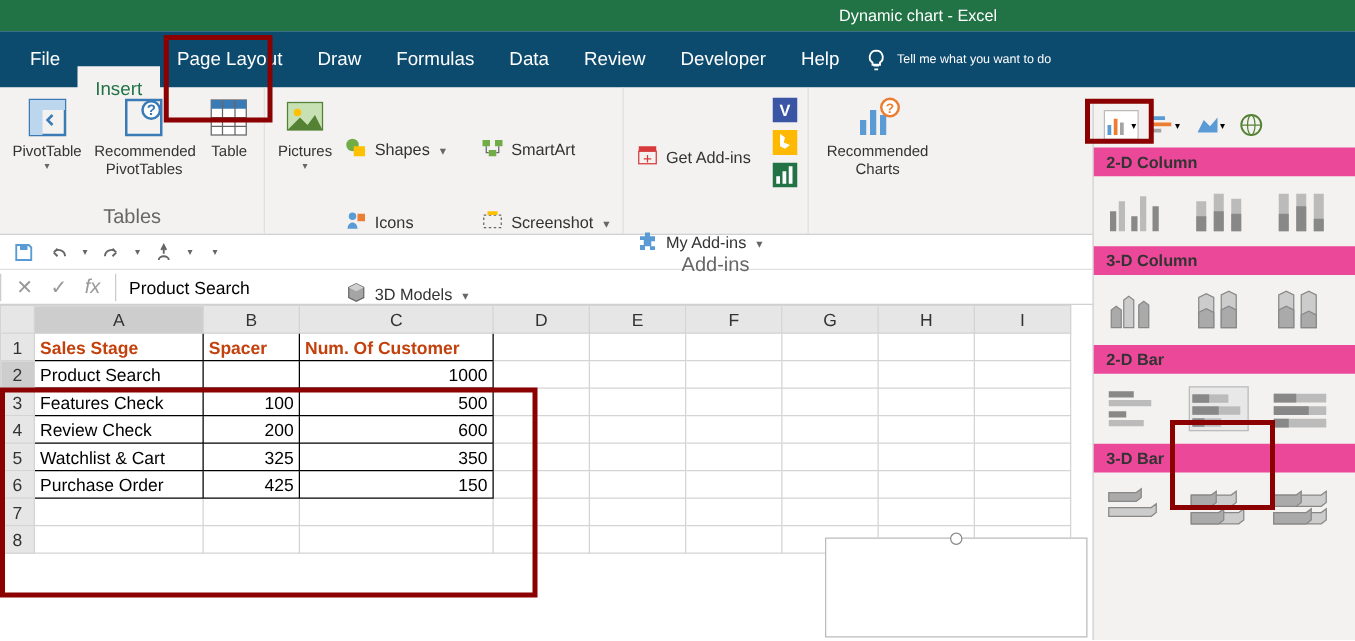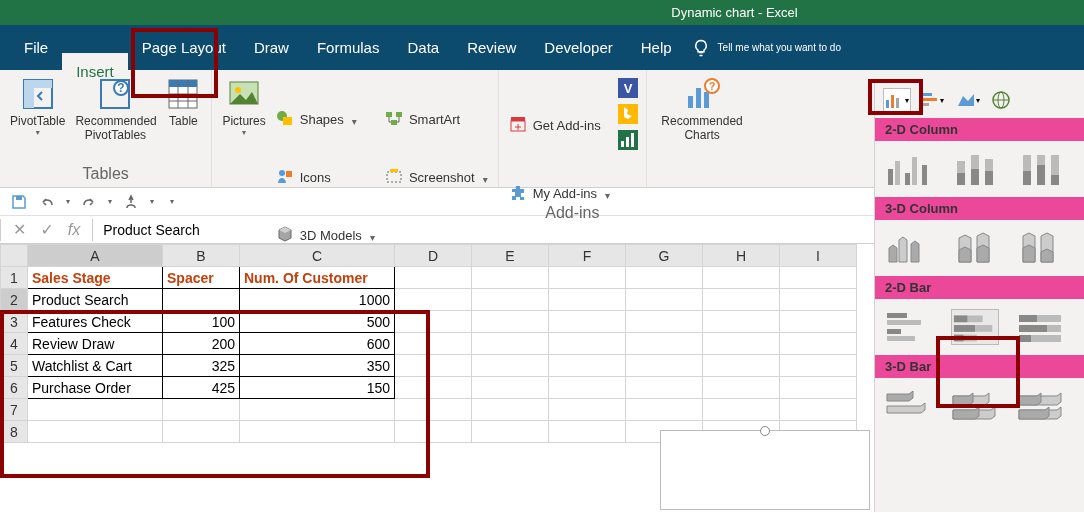--- a/index.html
+++ b/index.html
@@ -339,21 +339,21 @@
     <td class="data-cell num">500</td>
     <td></td>
           <td></td>
           <td></td>
           <td></td>
           <td></td>
           <td></td>
   </tr>
   <tr>
     <th class="rowhdr">4</th>
-    <td class="data-cell">Review Draw</td>
+    <td class="data-cell">Review Check</td>
     <td class="data-cell num">200</td>
     <td class="data-cell num">600</td>
     <td></td>
           <td></td>
           <td></td>
           <td></td>
           <td></td>
           <td></td>
   </tr>
   <tr>

